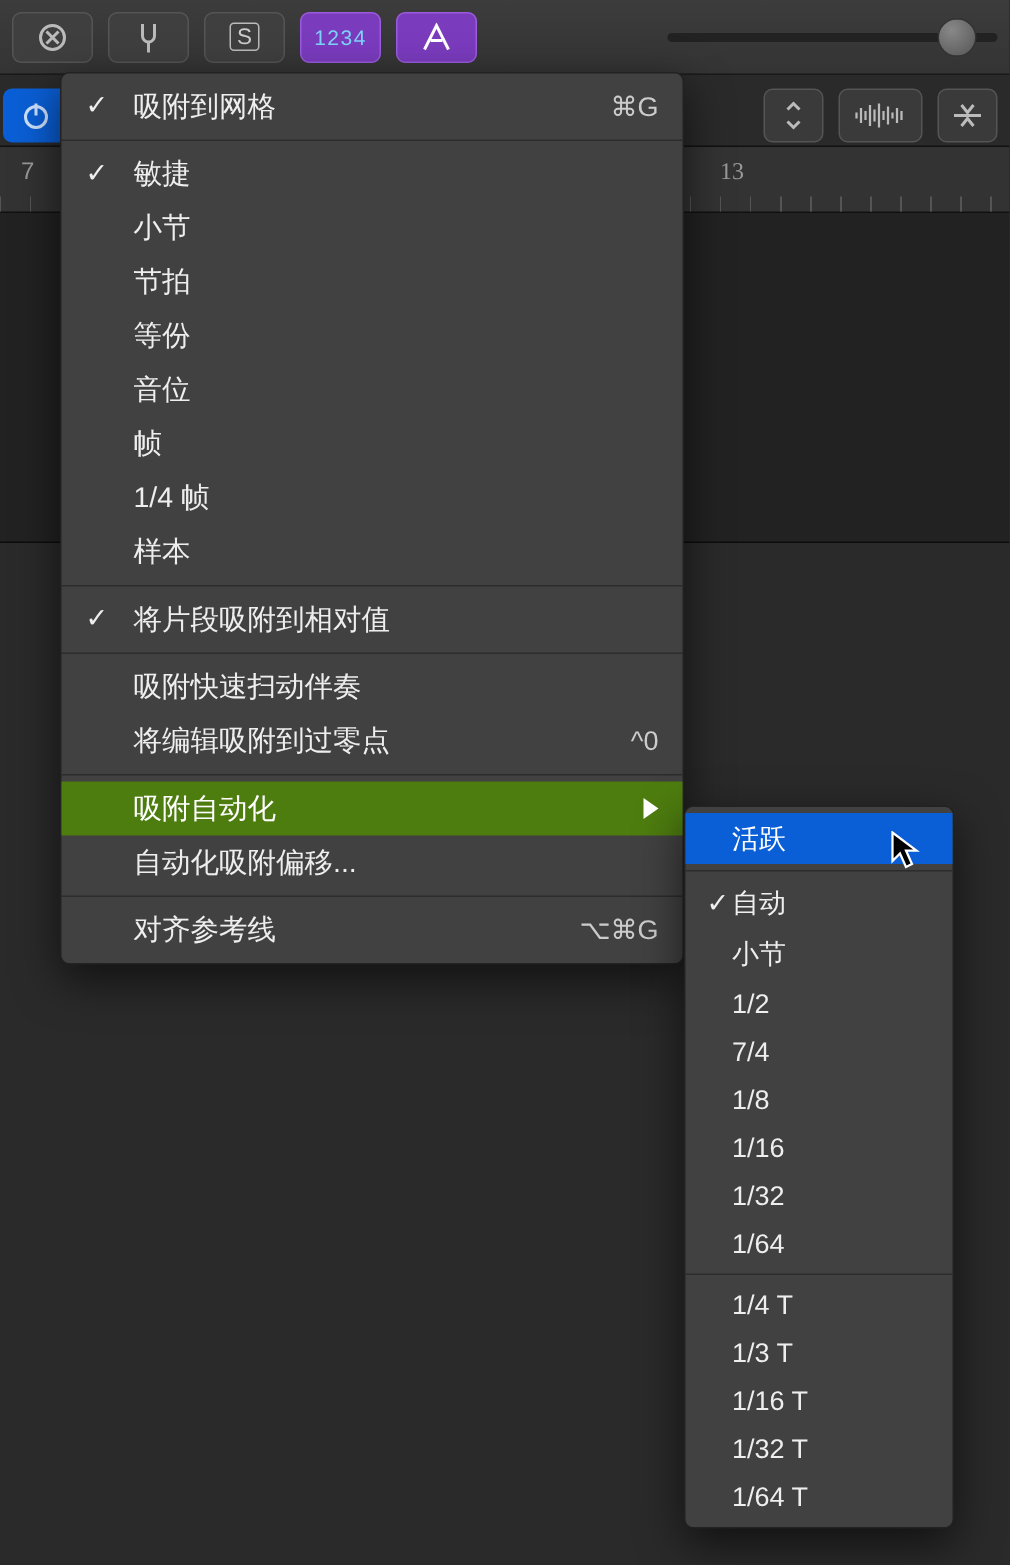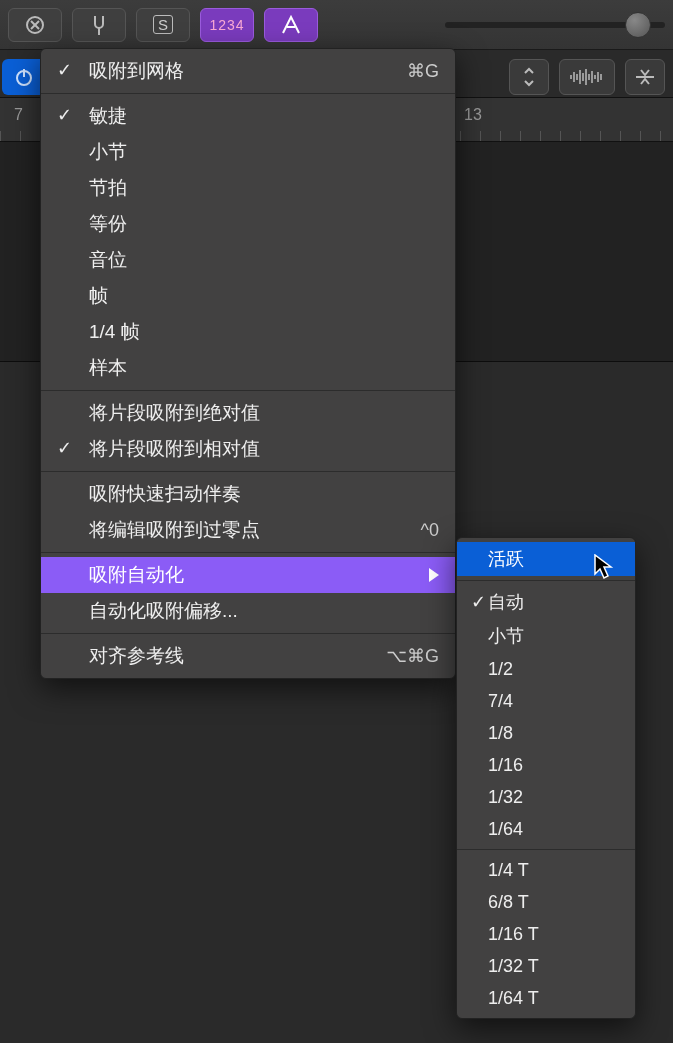--- a/index.html
+++ b/index.html
@@ -18,21 +18,21 @@
       background: linear-gradient(#3c3c3c, #343434);
       display: flex; align-items: center; padding: 0 8px;
       border-bottom: 1px solid #1a1a1a;
     }
     .tbtn {
       width: 54px; height: 34px; margin-right: 10px;
       background: #3f3f3f; border: 1px solid #555; border-radius: 6px;
       display: flex; align-items: center; justify-content: center;
       color: #ccc; font-size: 15px;
     }
-    .tbtn.purple { background: #7a3bbd; border-color: #9a5bdd; color: #f9a8d4; }
+    .tbtn.purple { background: #7a3bbd; border-color: #9a5bdd; color: #7dd3fc; }
     .tbtn svg { stroke: #bbb; }
     .slider {
       margin-left: auto; width: 220px; height: 6px;
       background: #222; border-radius: 6px; position: relative;
     }
     .slider .knob {
       position: absolute; right: 14px; top: -10px;
       width: 26px; height: 26px; border-radius: 13px;
       background: radial-gradient(circle at 35% 30%, #888, #555);
       border: 1px solid #333;
@@ -56,21 +56,21 @@
       display: flex; align-items: center; justify-content: center;
     }
 
     
     .ruler {
       height: 44px; background: #333;
       border-bottom: 1px solid #111;
       position: relative; color: #999; font-size: 16px;
     }
     .ruler .mark7  { position: absolute; left: 14px;  top: 8px; }
-    .ruler .mark13 { position: absolute; left: 464px; top: 8px; }
+    .ruler .mark13 { position: absolute; left: 480px; top: 8px; font-family: Liberation Serif, serif; }
     .ruler .ticks {
       position: absolute; left: 0; right: 0; bottom: 0; height: 10px;
       background: repeating-linear-gradient(to right,#555 0 1px,transparent 1px 20px);
     }
     .track-area {
       height: 220px;
       background: #222;
       border-bottom: 1px solid #0d0d0d;
     }
 
@@ -95,21 +95,21 @@
       font-size: 19px;
     }
     .mi .chk {
       position: absolute; left: 16px; top: 6px;
       font-size: 18px; color: #eee;
     }
     .mi .rt {
       margin-left: auto; color: #ccc; font-size: 18px;
     }
     .mi.hl {
-      background: #8b5cf6; color: #fff;
+      background: #4d7c0f; color: #fff;
     }
     .mi .arrow {
       margin-left: auto; width: 0; height: 0;
       border-top: 7px solid transparent;
       border-bottom: 7px solid transparent;
       border-left: 10px solid #eee;
     }
     .mi.hl .arrow { border-left-color: #fff; }
     .sep { height: 1px; background: #2c2c2c; margin: 4px 0; }
 
@@ -231,23 +231,20 @@
     </div>
   <div class="mi">
       <span>1/4 帧</span>
     </div>
   <div class="mi">
       <span>样本</span>
     </div>
 
   <div class="sep"></div>
   <div class="mi">
-      <span>将片段吸附到绝对值</span>
-    </div>
-  <div class="mi">
     <span class="chk">✓</span>
     <span>将片段吸附到相对值</span>
   </div>
 
   <div class="sep"></div>
   <div class="mi">
       <span>吸附快速扫动伴奏</span>
     </div>
   <div class="mi">
     <span>将编辑吸附到过零点</span>
@@ -298,21 +295,21 @@
       <span>1/32</span>
     </div>
   <div class="mi">
       <span>1/64</span>
     </div>
   <div class="sep"></div>
   <div class="mi">
       <span>1/4 T</span>
     </div>
   <div class="mi">
-      <span>6/8 T</span>
+      <span>1/3 T</span>
     </div>
   <div class="mi">
       <span>1/16 T</span>
     </div>
   <div class="mi">
       <span>1/32 T</span>
     </div>
   <div class="mi">
       <span>1/64 T</span>
     </div>

